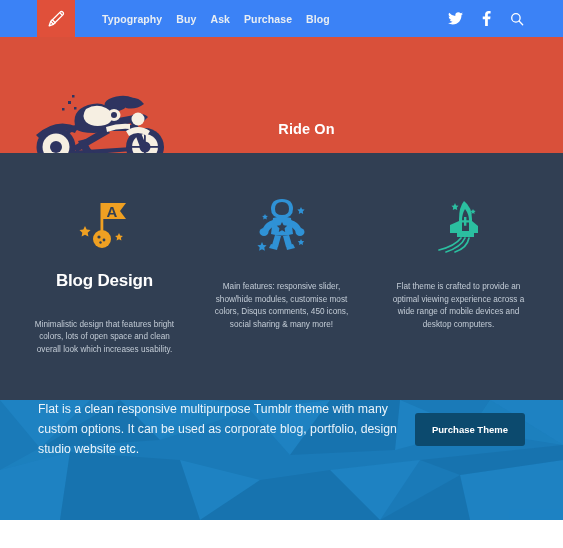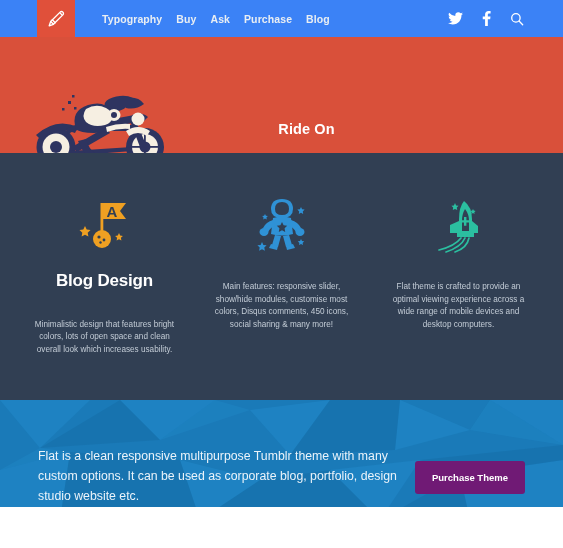--- a/index.html
+++ b/index.html
@@ -64,34 +64,34 @@
     line-height:1.15; letter-spacing:-.2px;
   }
   .feature-desc {
     color:#c3ccd6; font-size:8.2px; line-height:1.55; margin-top:28px;
     padding:0 4px;
   }
   .feature.mid .feature-desc { padding:0 2px; }
 
   
   .cta {
-    height:107px; background:#1a7ab8; position:relative; overflow:hidden;
-    display:flex; align-items:flex-end;
+    height:120px; background:#1a7ab8; position:relative; overflow:hidden;
+    display:flex; align-items:flex-start;
   }
   .cta svg.poly { position:absolute; inset:0; width:563px; height:120px; }
   .cta-inner {
     position:relative; display:flex; align-items:center; width:100%;
     padding:0 38px 0 38px; gap:16px;
   }
   .cta-text {
     color:#eaf3fa; font-size:12.3px; line-height:1.62; max-width:372px;
     font-weight:normal;
   }
   .cta-btn {
-    background:#701a75; color:#fff; border:none; border-radius:3px;
+    background:#0c4a6e; color:#fff; border:none; border-radius:3px;
     font-family:"Liberation Sans", sans-serif;
     font-size:9.5px; font-weight:bold; padding:11px 17px; cursor:pointer;
     white-space:nowrap; margin-left:auto;
   }
 </style>
 </head>
 <body>
 
 <div class="page">
 

